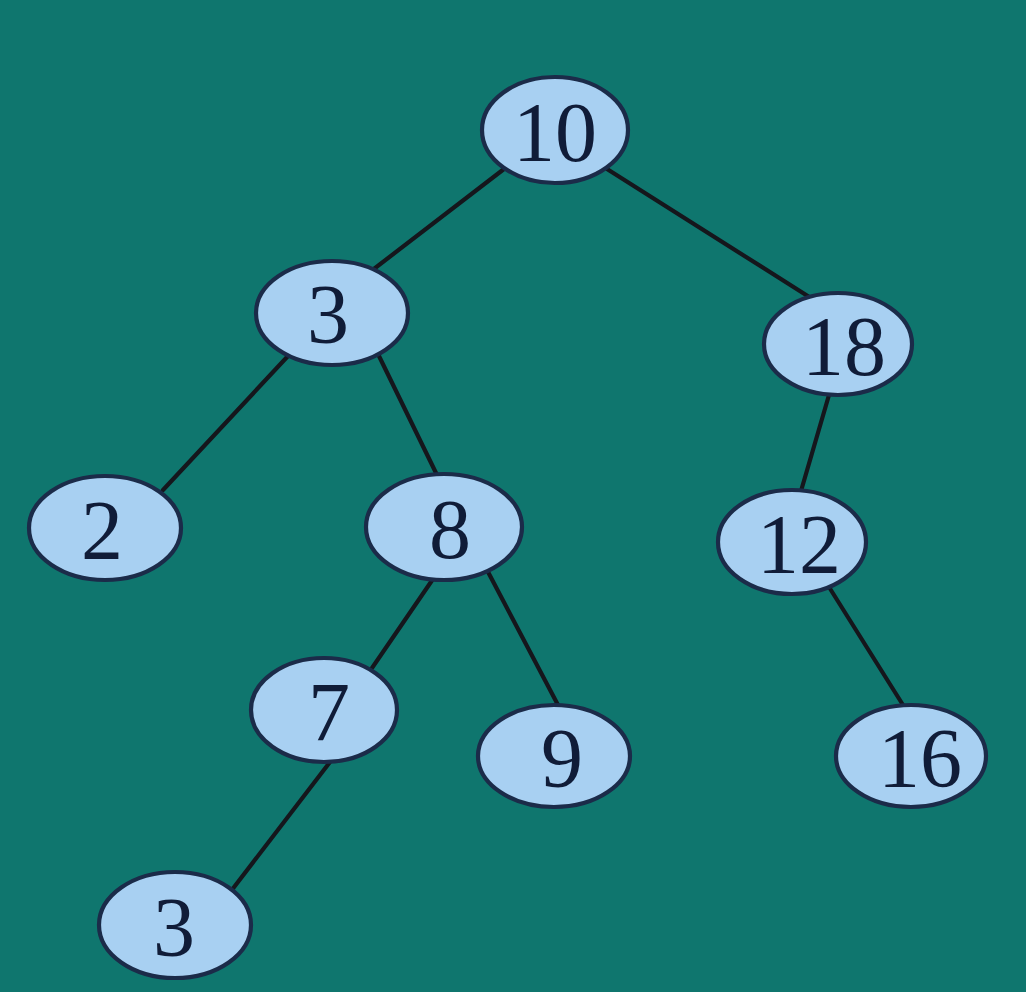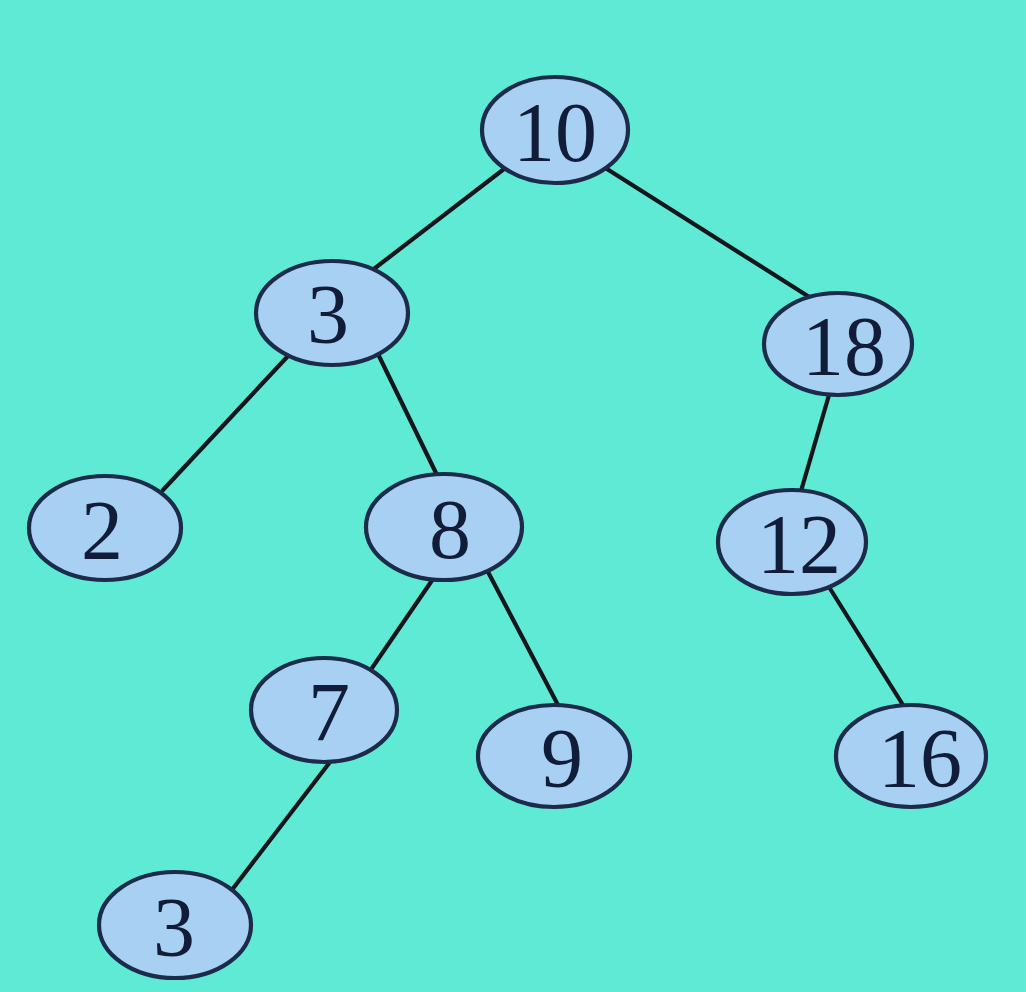--- a/index.html
+++ b/index.html
@@ -4,21 +4,21 @@
 <style>
   html, body {
     margin: 0;
     padding: 0;
     background: #ffffff;
   }
   #canvas {
     position: relative;
     width: 1026px;
     height: 992px;
-    background: #5eead4;
+    background: #0f766e;
     overflow: hidden;
     font-family: "Liberation Serif", "DejaVu Serif", serif;
   }
   #tree-svg {
     position: absolute;
     left: 0;
     top: 0;
     width: 1026px;
     height: 992px;
   }

